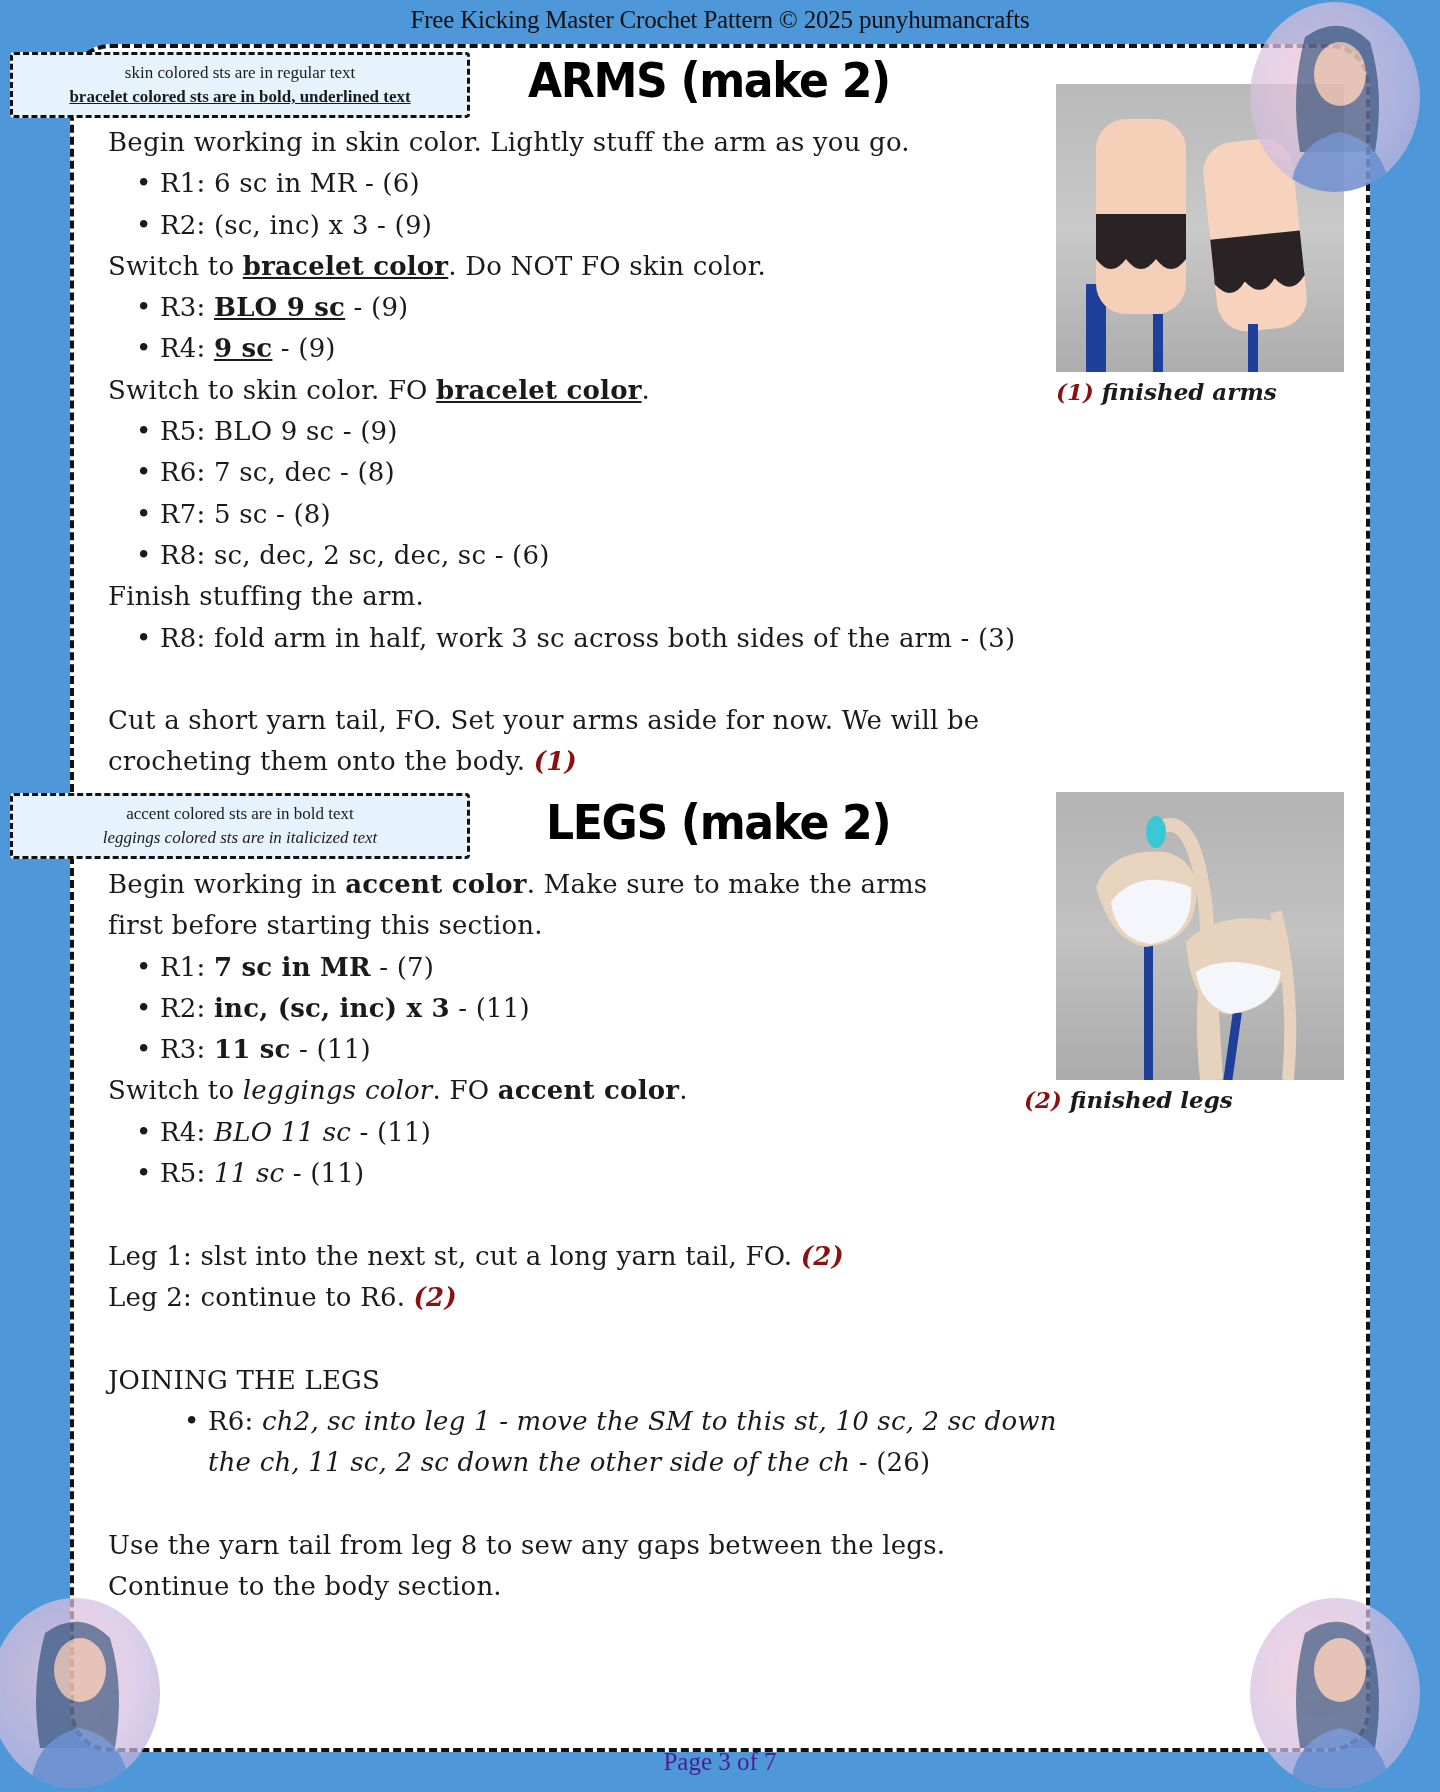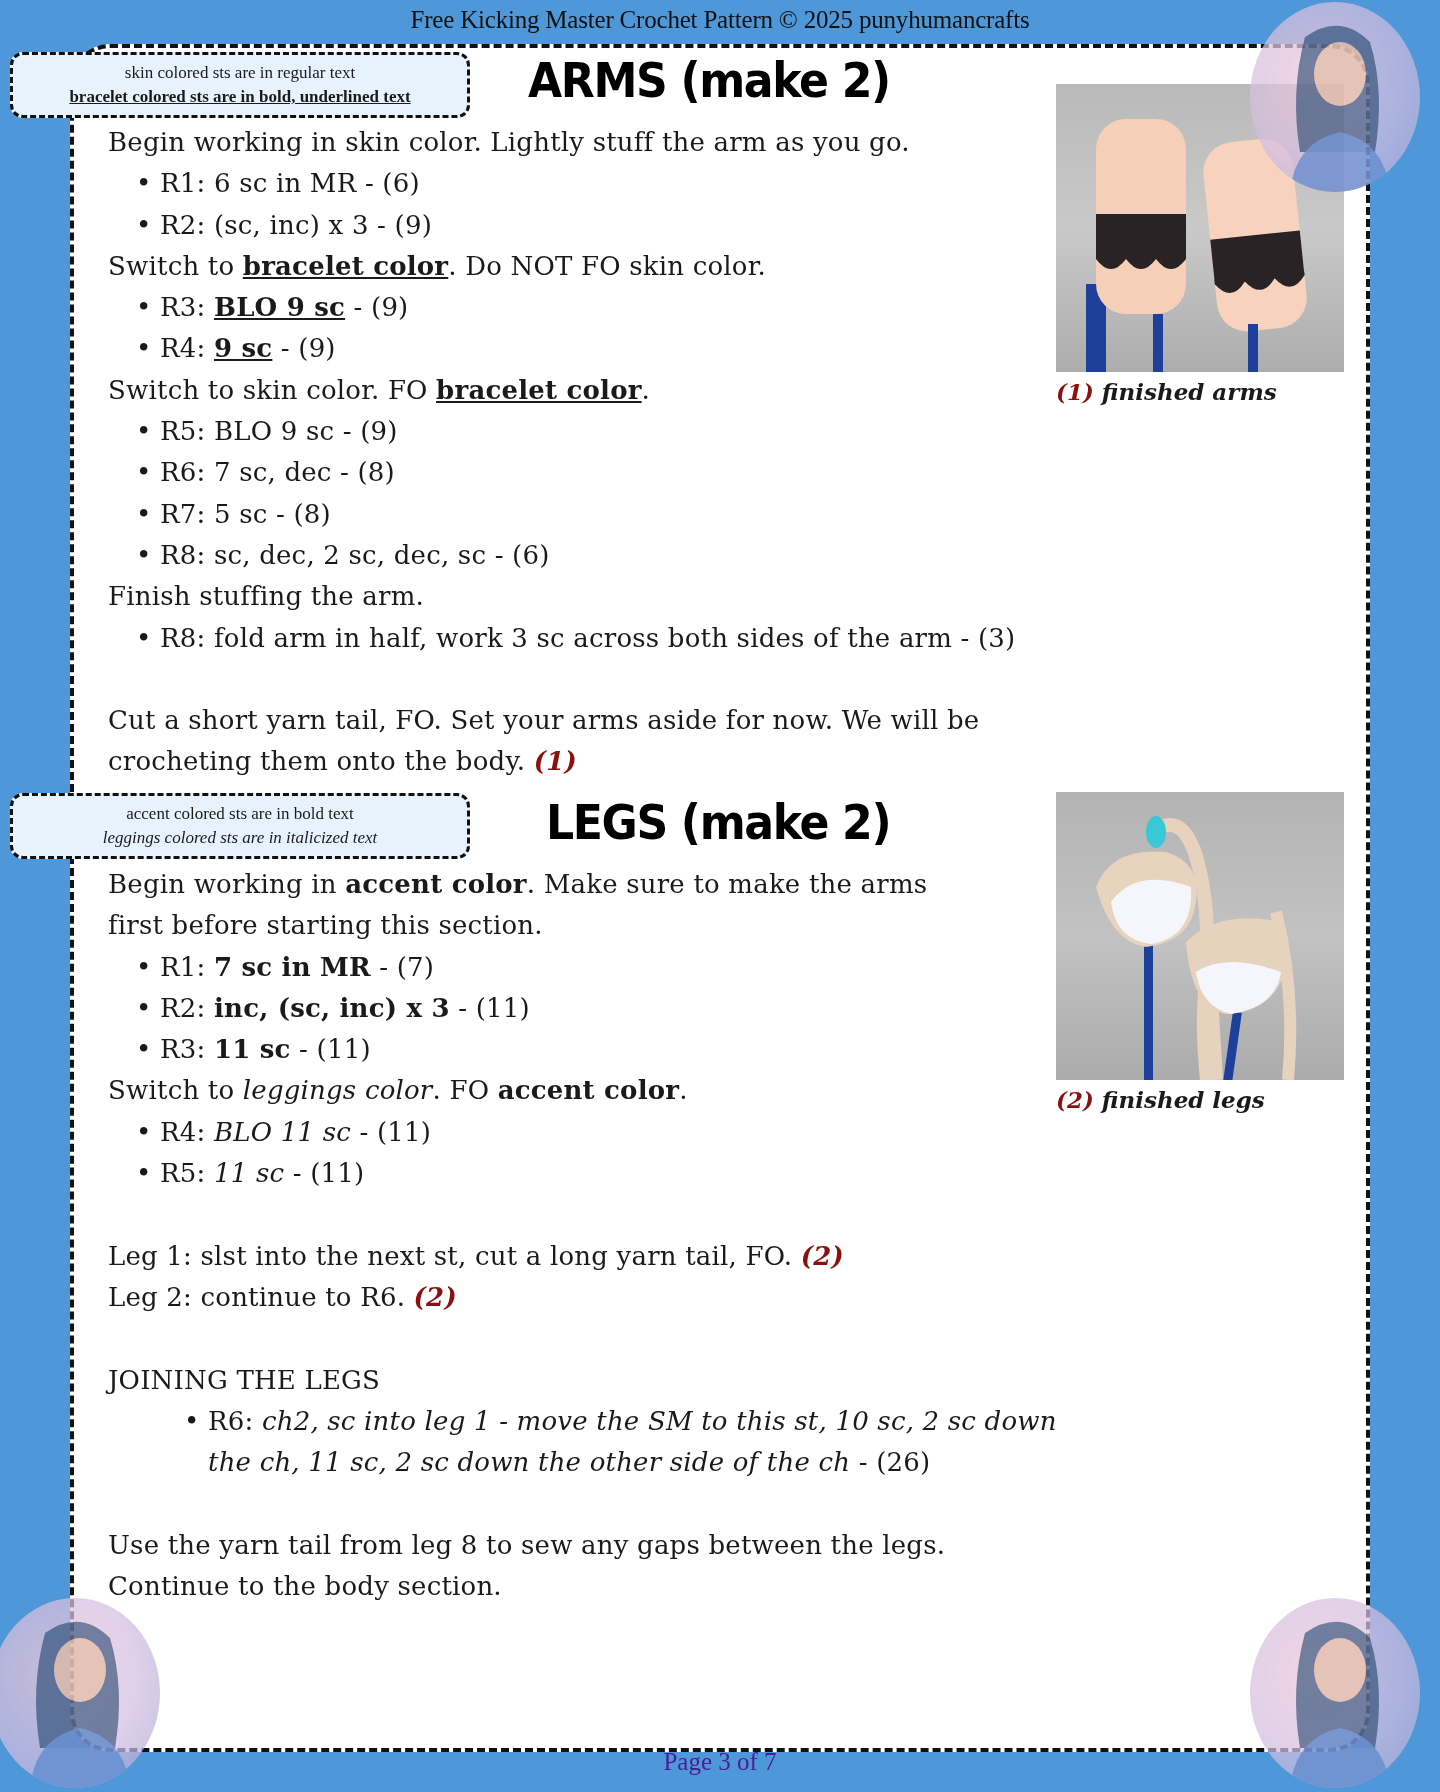--- a/index.html
+++ b/index.html
@@ -19,21 +19,21 @@
   .page-card {
     position: absolute; left: 70px; top: 44px; width: 1300px; height: 1708px;
     background: #fff;
     border: 4px dashed #111;
     border-radius: 40px;
   }
   .legend-box {
     position: absolute; width: 460px; height: 66px;
     background: #e6f3fd;
     border: 3px dashed #111;
-    border-radius: 13px;
+    border-radius: 4px;
     text-align: center;
     font-family: "Liberation Serif", serif;
     font-size: 17px; line-height: 24px;
     padding-top: 6px;
     z-index: 5;
   }
   .legend-box .l2-u { font-weight: bold; text-decoration: underline; }
   .legend-box .l1-b { font-weight: normal; }
   .legend-box .l2-i { font-style: italic; }
   .section-title {
@@ -199,21 +199,21 @@
     <path d="M105 35 Q140 20 150 120 Q155 200 160 288" stroke="#e6d2bd" stroke-width="14" fill="none"></path>
     <path d="M220 120 Q240 200 232 288" stroke="#e6d2bd" stroke-width="12" fill="none"></path>
     <path d="M148 200 Q145 240 150 288" stroke="#e6d2bd" stroke-width="12" fill="none"></path>
     <ellipse cx="100" cy="40" rx="10" ry="16" fill="#3ac7d6"></ellipse>
     <path d="M40 95 Q55 55 110 60 Q145 70 140 110 Q135 150 90 155 Q55 150 40 95 Z" fill="#e8d4be"></path>
     <path d="M55 110 Q80 75 135 95 Q138 145 95 152 Q60 148 55 110 Z" fill="#f4f6fb"></path>
     <path d="M130 150 Q160 120 215 128 Q235 150 225 190 Q210 220 170 222 Q135 215 130 150 Z" fill="#e6d2bd"></path>
     <path d="M140 180 Q170 160 225 180 Q220 215 175 222 Q145 215 140 180 Z" fill="#f4f6fb"></path>
   </svg>
 </div>
-<div class="caption" style="left:1056px; top:1086px;font-style:italic;"><span class="num">(2)</span><span> finished legs</span></div>
+<div class="caption" style="left:1024px; top:1086px;font-style:italic;"><span class="num">(2)</span><span> finished legs</span></div>
 
 <div class="logo" style="left:1250px; top:2px;">
   <svg width="170" height="190" viewBox="0 0 170 190">
     <path d="M55 35 Q90 10 120 40 Q135 90 125 150 L50 150 Q40 90 55 35 Z" fill="#4b5f86" opacity="0.85"></path>
     <ellipse cx="90" cy="72" rx="26" ry="32" fill="#f2c7b2" opacity="0.9"></ellipse>
     <path d="M40 190 Q45 140 90 130 Q135 140 140 190 Z" fill="#6e8fcf" opacity="0.9"></path>
   </svg>
 </div>
 <div class="logo" style="left:-10px; top:1598px;">
   <svg width="170" height="190" viewBox="0 0 170 190">

